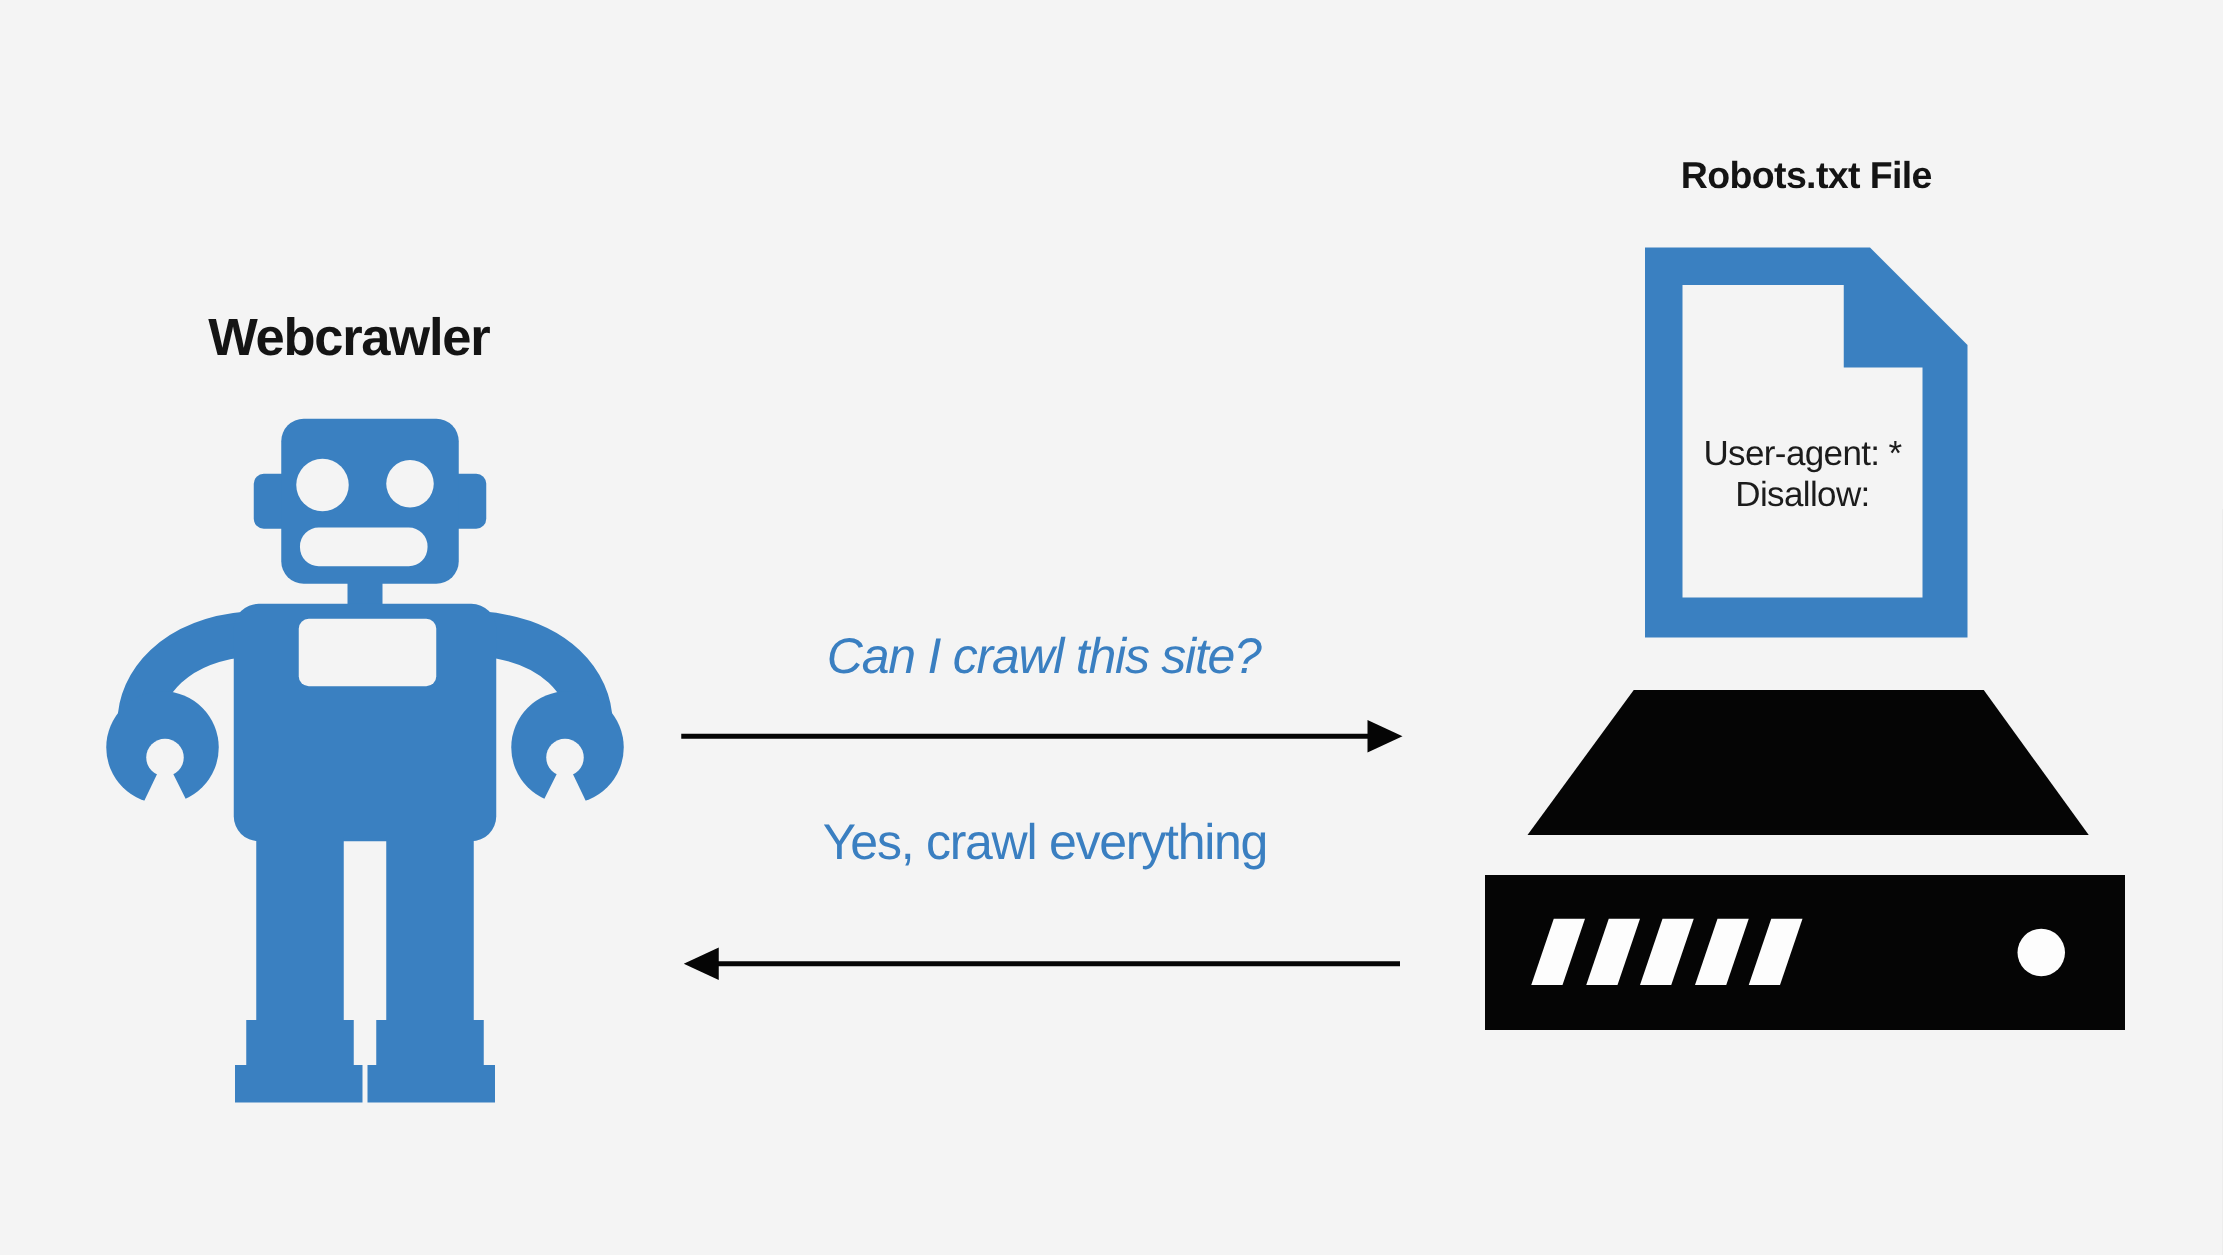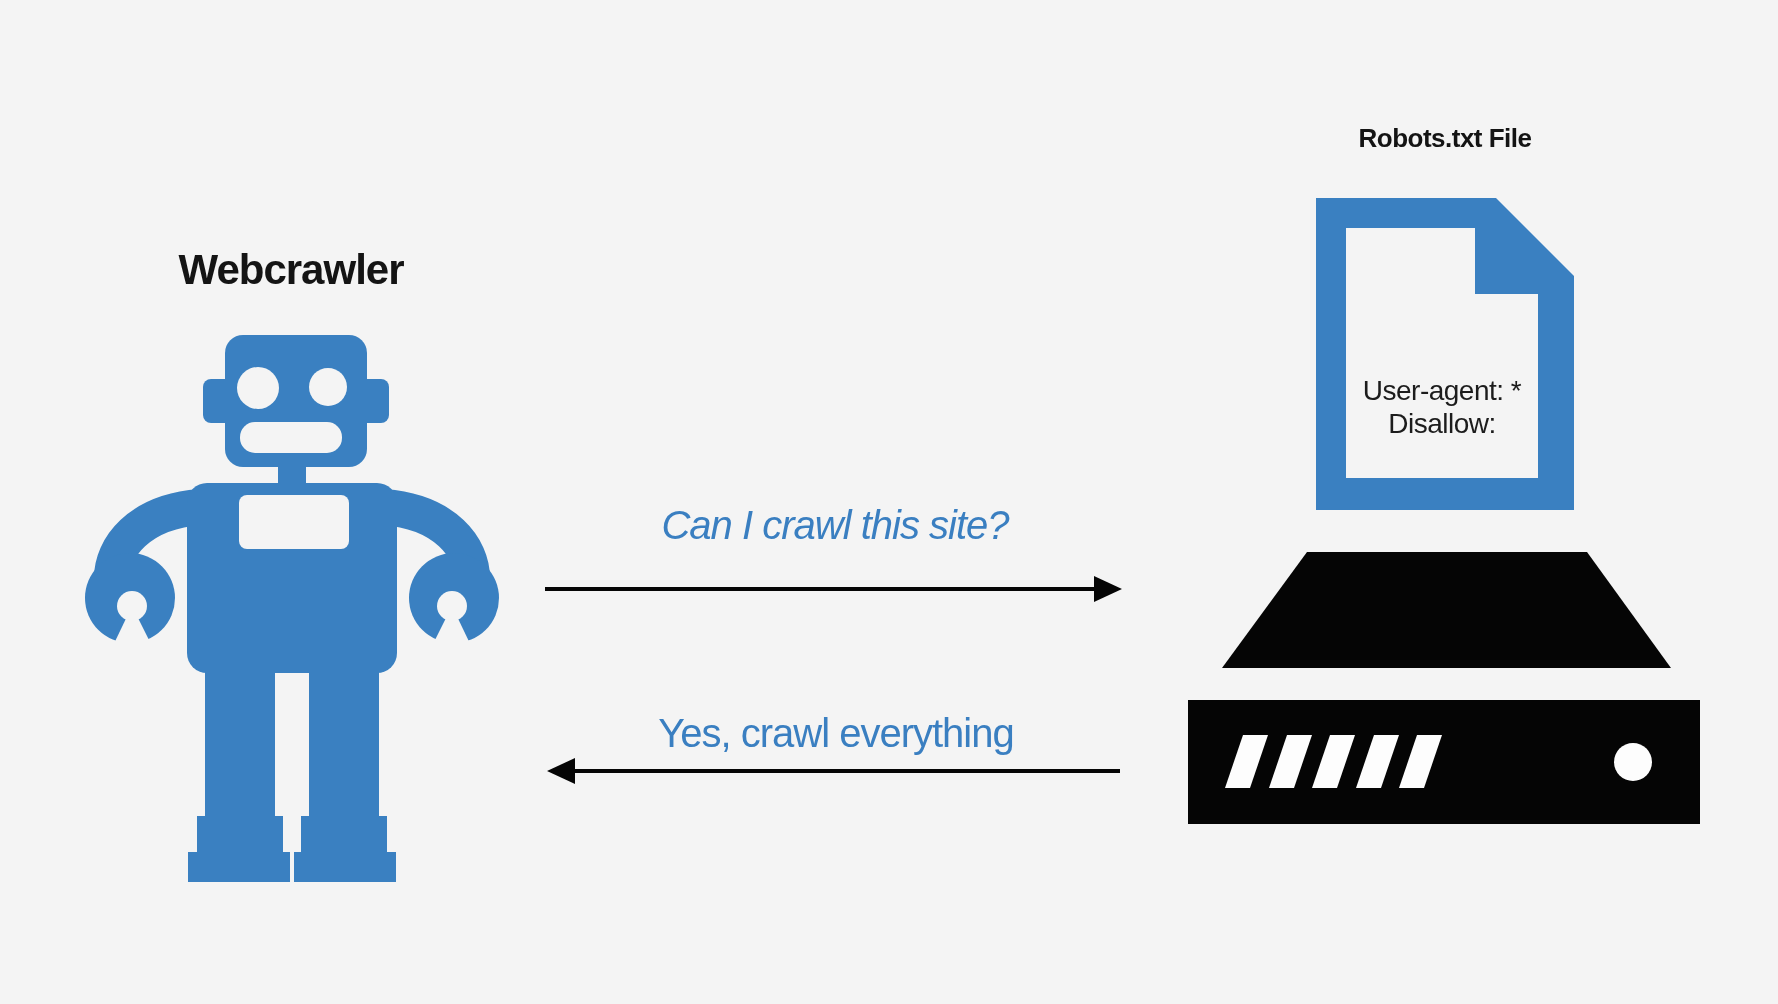--- a/index.html
+++ b/index.html
@@ -40,53 +40,52 @@
   
   .label {
     position: absolute;
     font-weight: bold;
     color: var(--label-black, #141414);
     text-align: center;
     white-space: nowrap;
     line-height: 1.1;
   }
   .label-webcrawler {
-    left: 91px; top: 247px;
+    left: 79px; top: 247px;
     width: 400px;
     font-size: 42px;
     letter-spacing: -1px;
   }
   .label-robots-file {
     left: 1245px; top: 124px;
     width: 400px;
-    font-size: 26px;
+    font-size: 30px;
     letter-spacing: -0.5px;
   }
   .file-text {
     position: absolute;
     left: 1342px; top: 346px;
     width: 200px;
     text-align: center;
     font-size: 28px;
     line-height: 33px;
     color: #1c1c1c;
     letter-spacing: -0.5px;
-    margin-top: 28px;
   }
   .msg {
     position: absolute;
     width: 600px;
     text-align: center;
     color: var(--text-blue, #3a7fc1);
     font-size: 40px;
     letter-spacing: -1px;
     white-space: nowrap;
   }
   .msg-request  { left: 535px; top: 503px; font-style: italic; }
-  .msg-response { left: 536px; top: 711px; }
+  .msg-response { left: 536px; top: 652px; }
 </style>
 </head>
 <body>
 
 <div class="canvas">
 
   <svg class="layer" viewBox="0 0 1778 1004">
 
     <g>
       <rect class="blue" x="203" y="379" width="34" height="44" rx="8"></rect>

